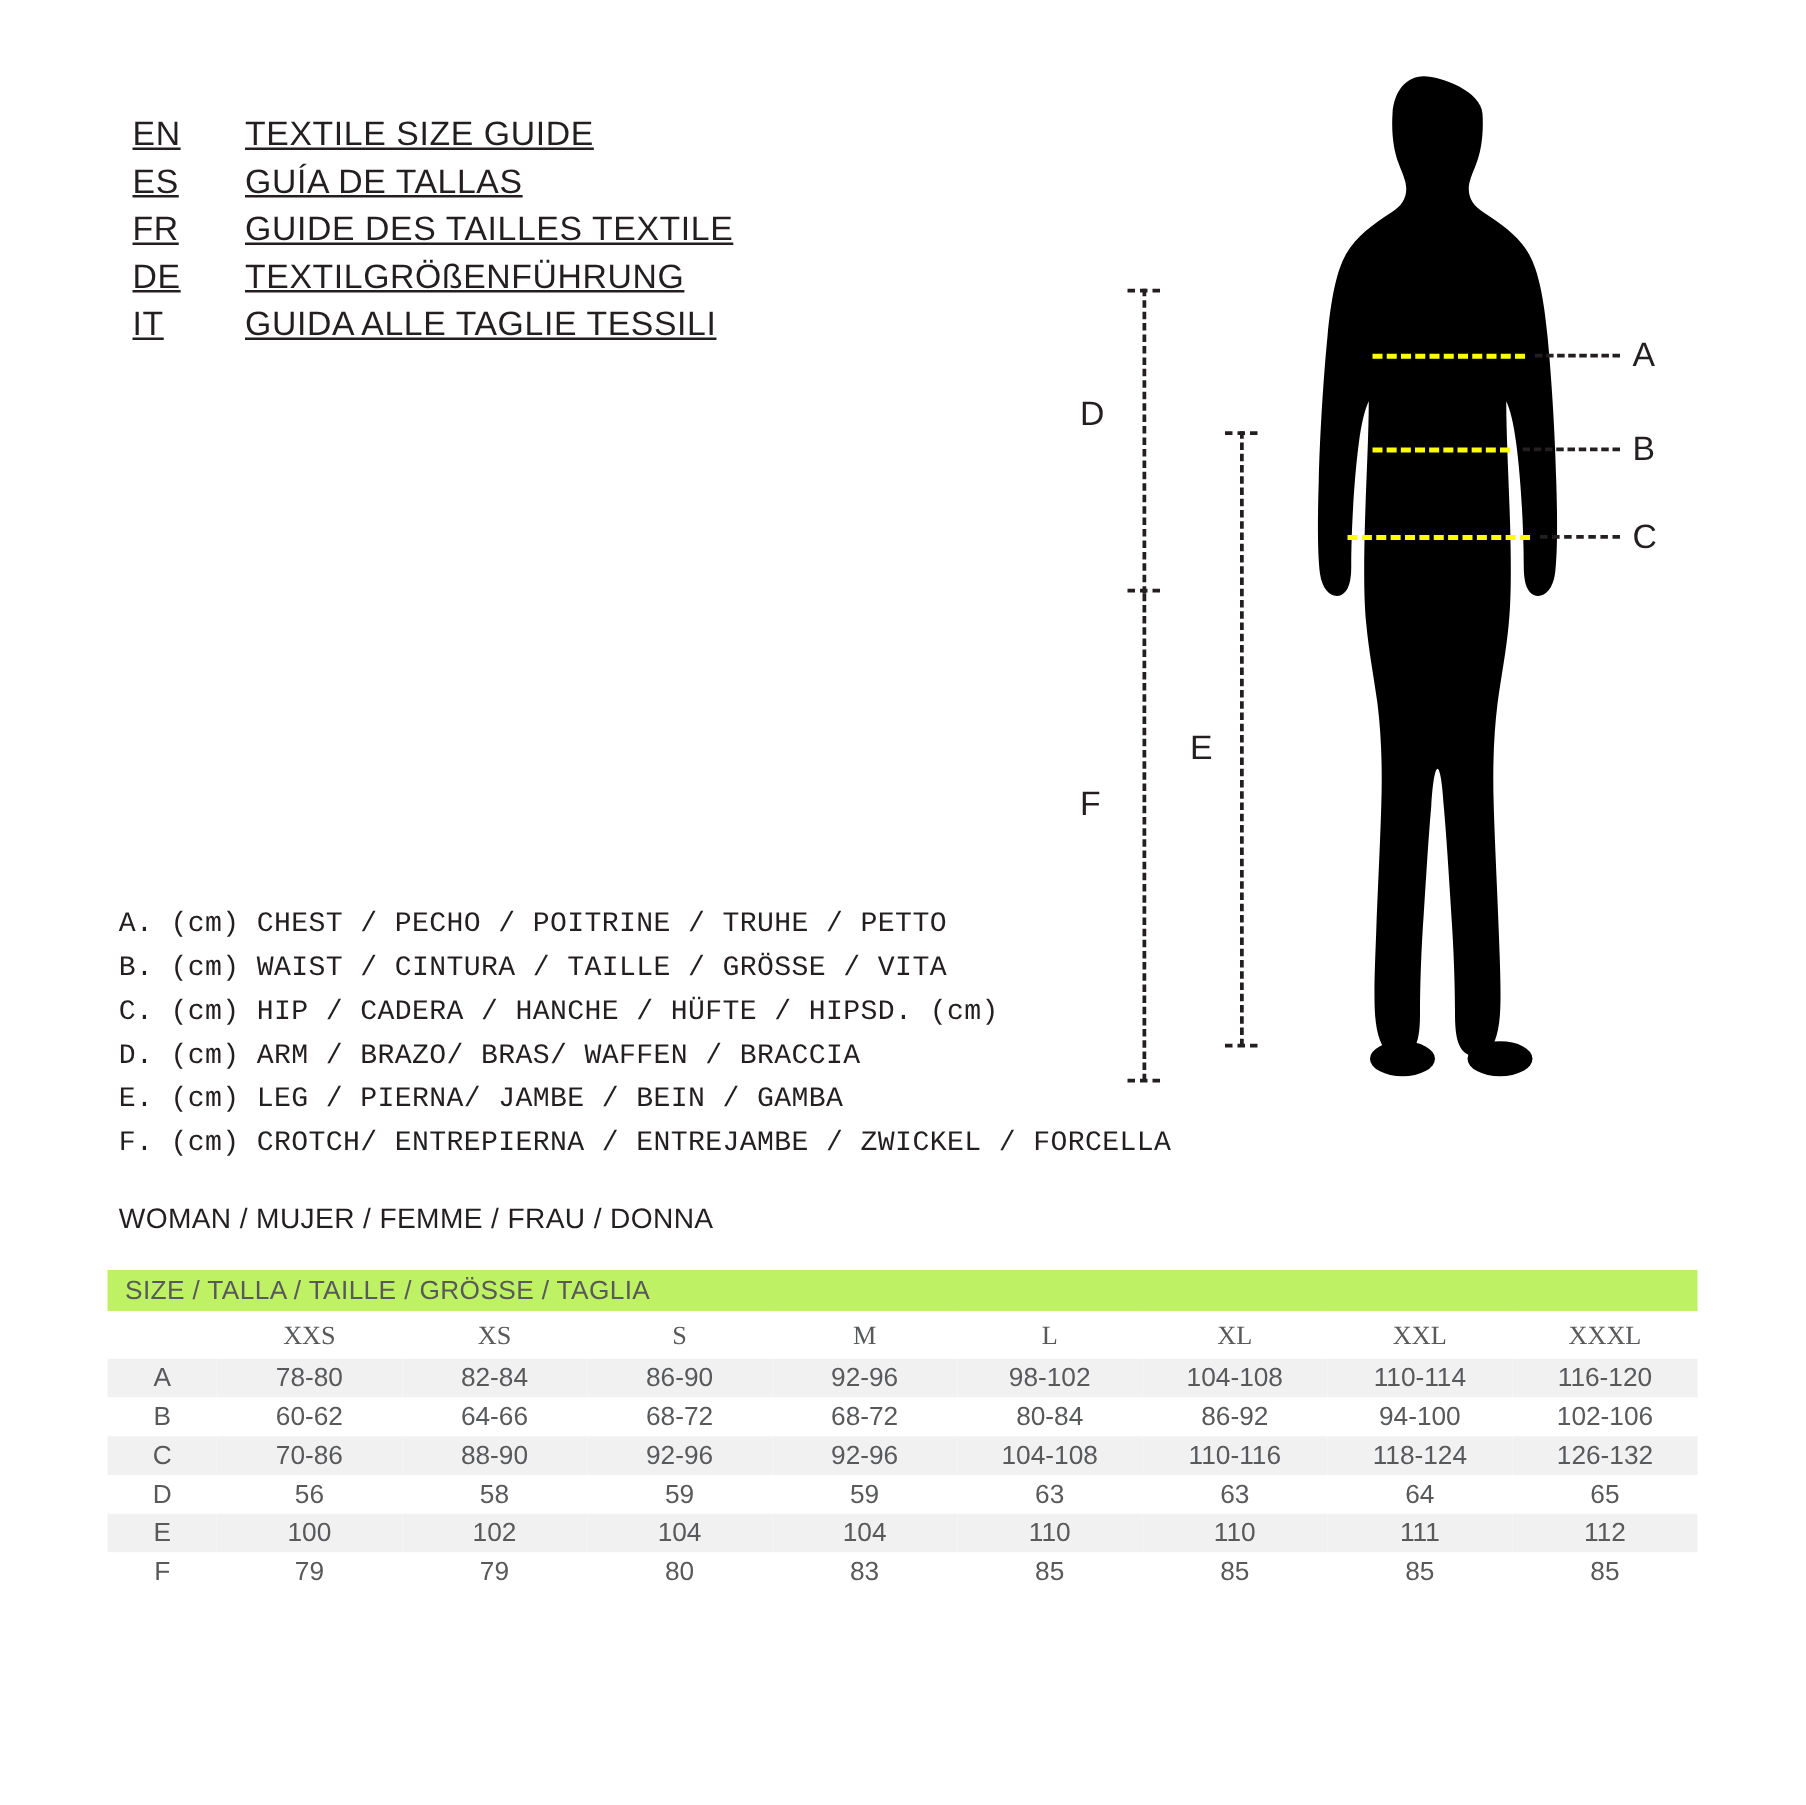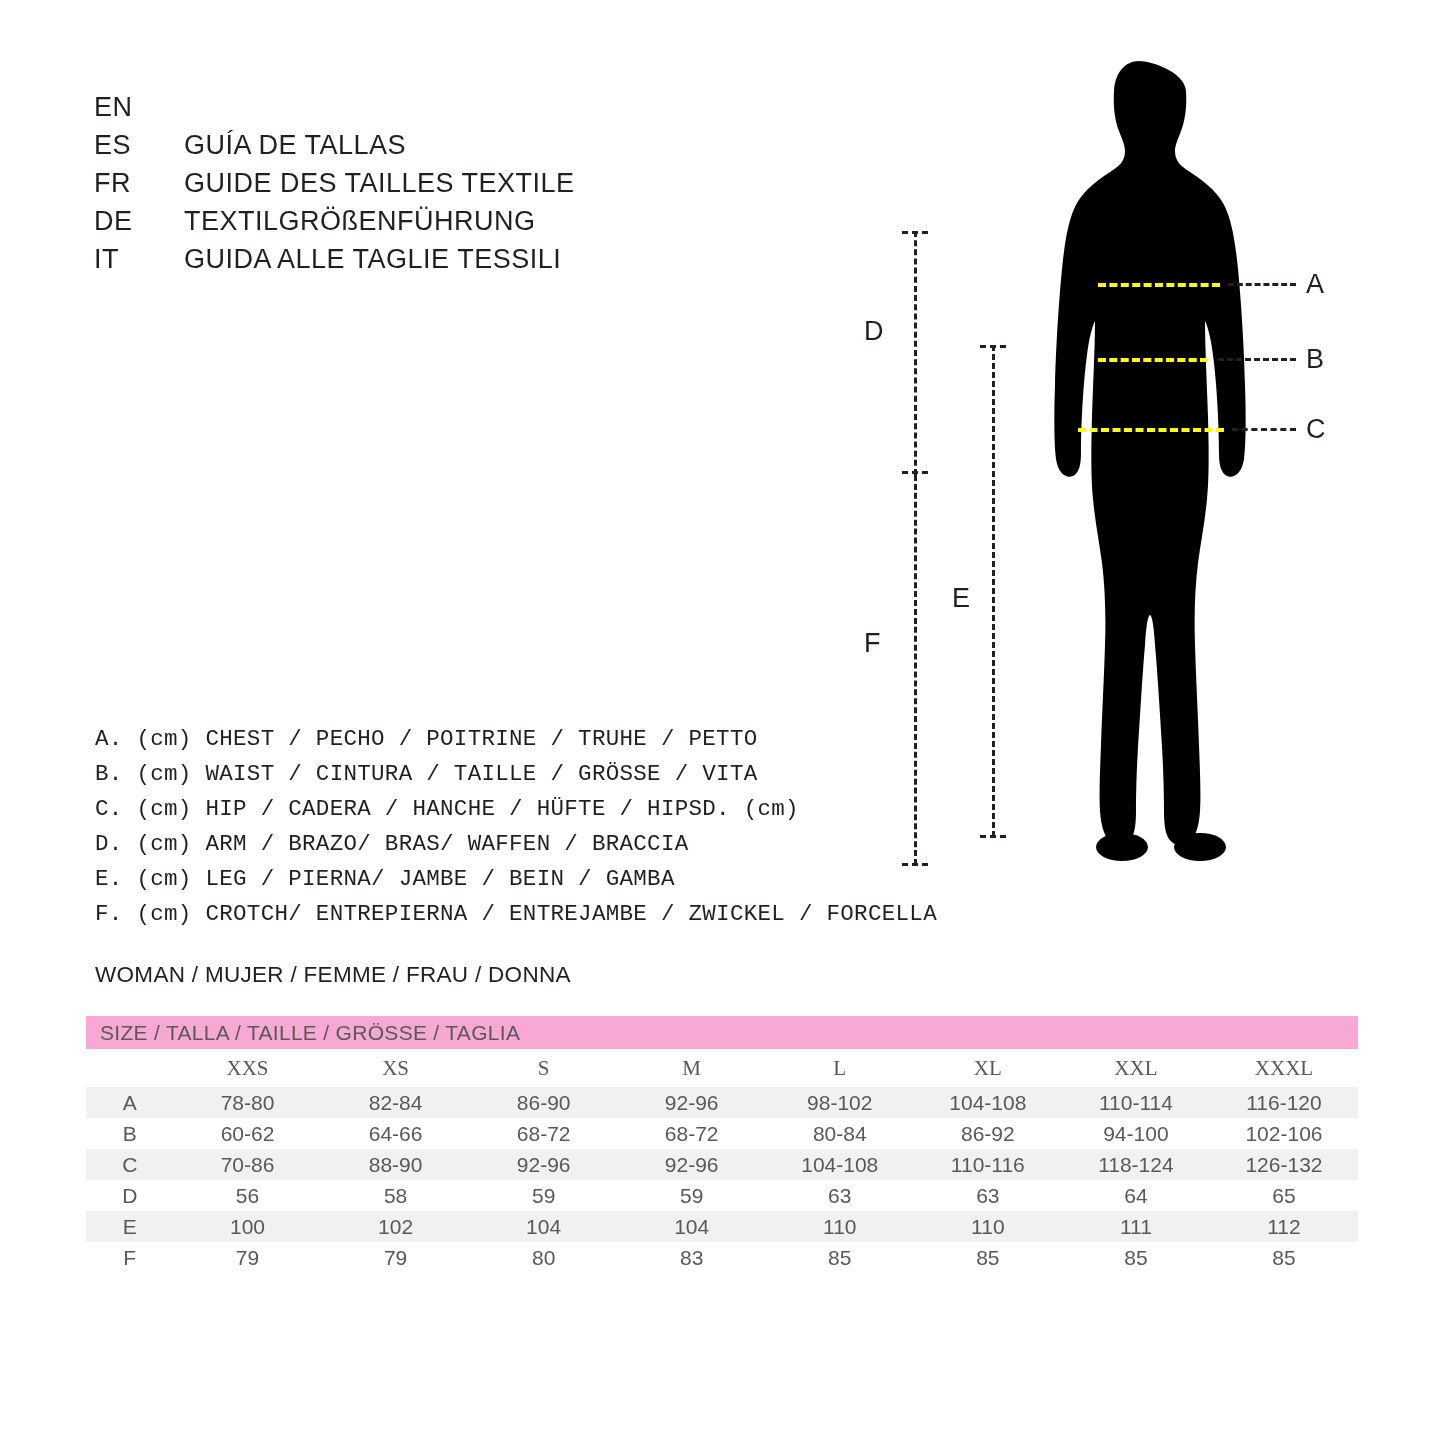--- a/index.html
+++ b/index.html
@@ -12,23 +12,24 @@
     height: 1444px;
     font-family: "Liberation Sans", sans-serif;
     color: #231f20;
     position: relative;
     overflow: hidden;
   }
 
   
   .titles {
     position: absolute;
-    left: 94px;
+    left: 106px;
     top: 92px;
     width: 700px;
+    text-decoration: underline;
   }
   .title-row {
     display: flex;
     align-items: baseline;
     height: 38px;
     font-size: 27px;
     letter-spacing: 0.5px;
     color: #231f20;
   }
   .title-lang {
@@ -77,21 +78,21 @@
     font-size: 21px;
     color: #58595b;
   }
   table.size-table td, table.size-table th {
     padding: 0;
     height: 31px;
     font-weight: normal;
     text-align: center;
   }
   tr.banner td {
-    background: #f9a8d4;
+    background: #bef264;
     color: #58595b;
     text-align: left;
     padding-left: 14px;
     height: 33px;
     font-size: 21px;
     letter-spacing: 0.3px;
   }
   tr.head td {
     background: #ffffff;
     height: 38px;
@@ -165,20 +166,21 @@
     border-top: 3px dashed #231f20;
     width: 26px;
   }
 </style>
 </head>
 <body>
 
 <div class="titles">
   <div class="title-row">
     <span class="title-lang">EN</span>
+    <span class="title-text">TEXTILE SIZE GUIDE</span>
   </div>
   <div class="title-row">
     <span class="title-lang">ES</span>
     <span class="title-text">GUÍA DE TALLAS</span>
   </div>
   <div class="title-row">
     <span class="title-lang">FR</span>
     <span class="title-text">GUIDE DES TAILLES TEXTILE</span>
   </div>
   <div class="title-row">

